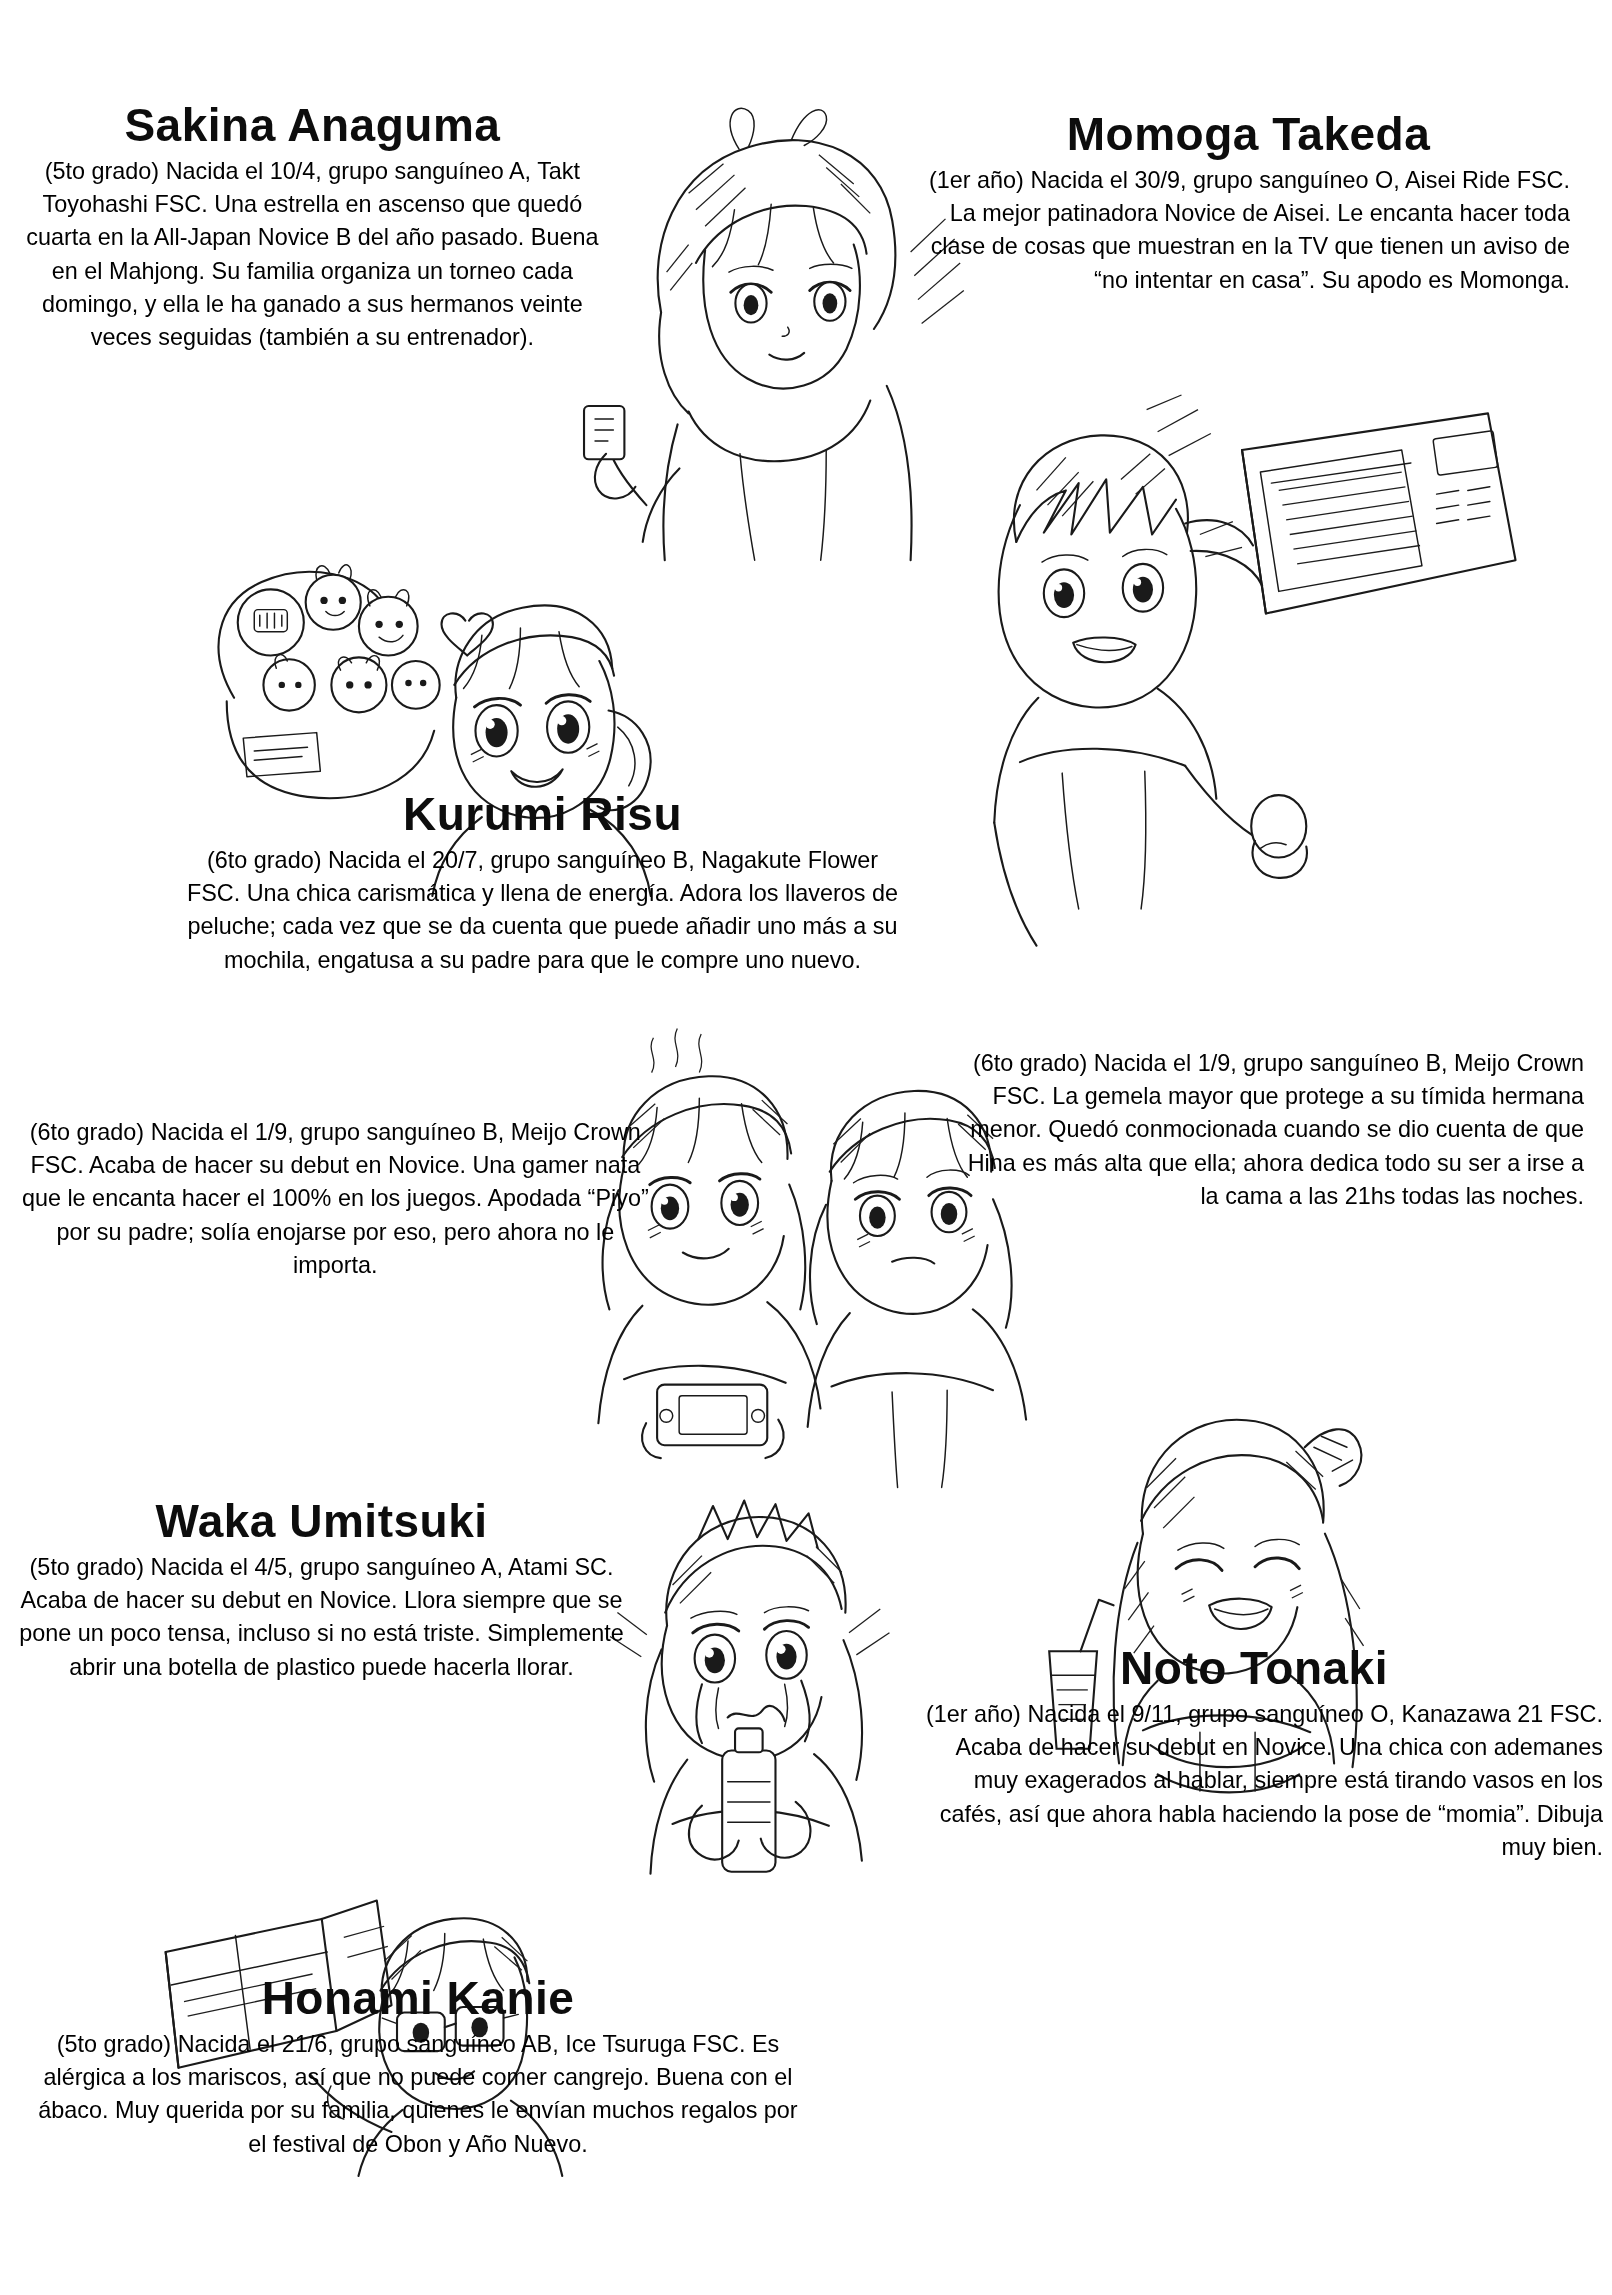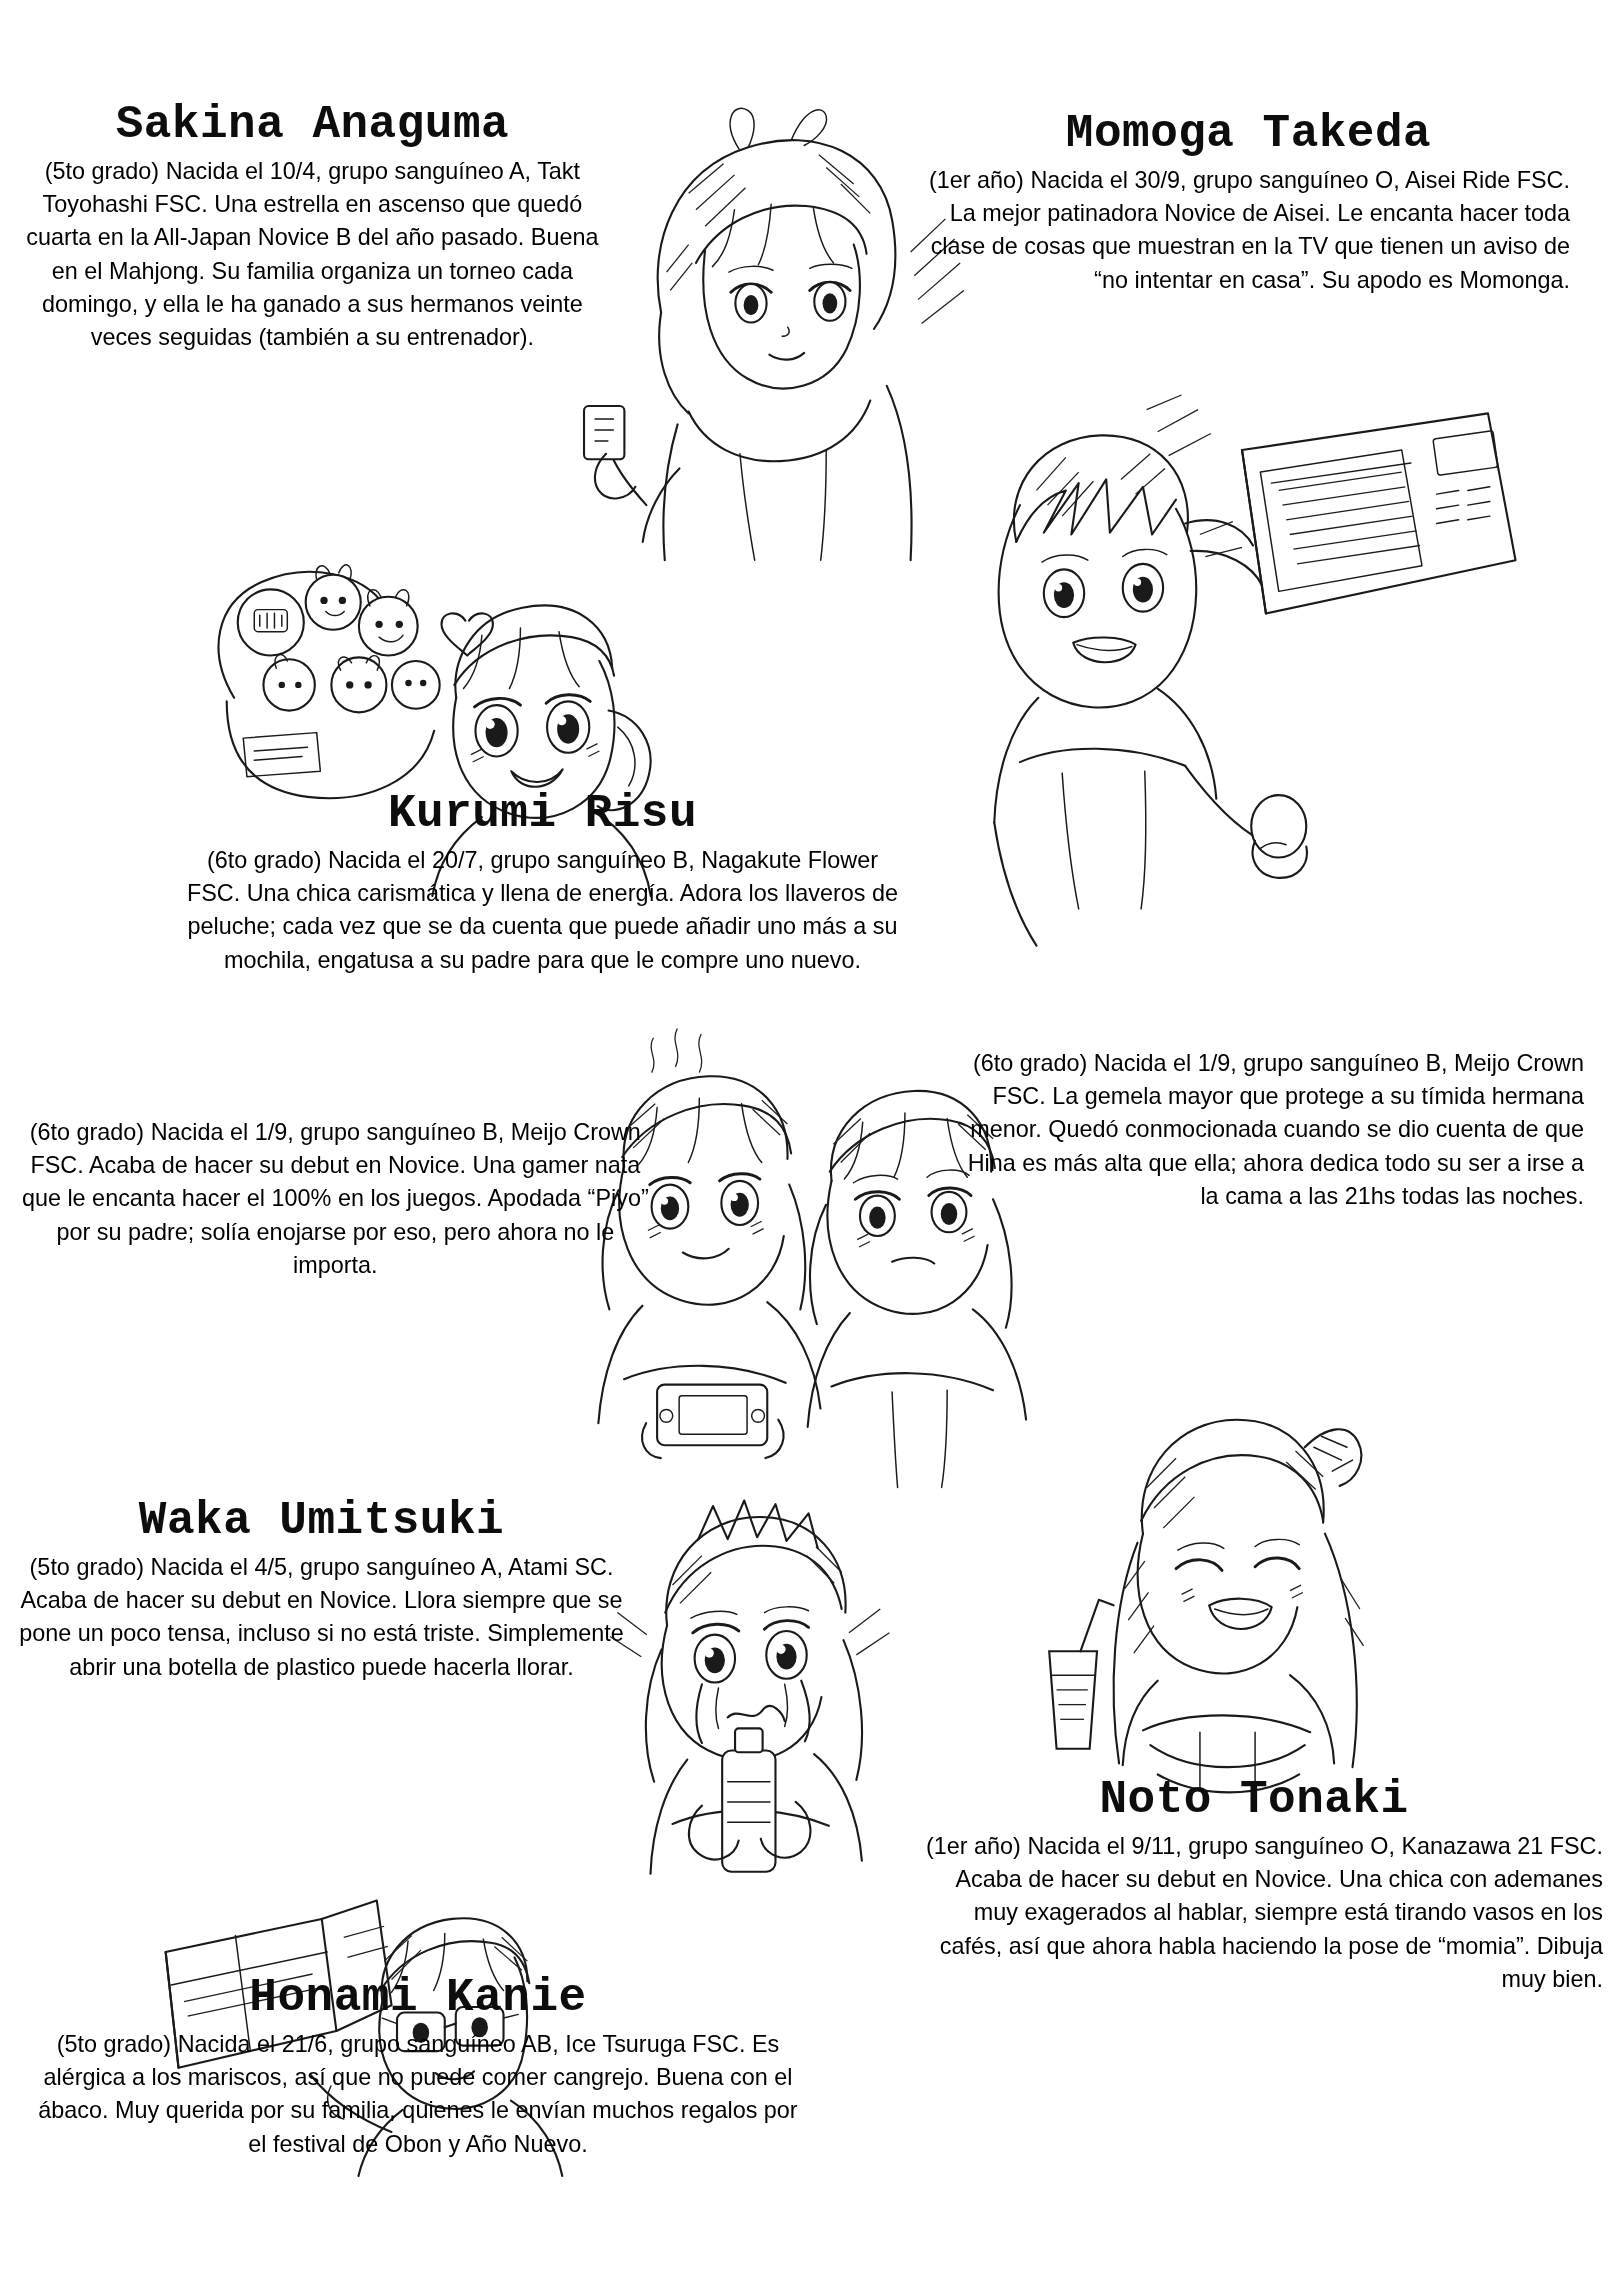--- a/index.html
+++ b/index.html
@@ -20,21 +20,21 @@
     position: absolute;
     inset: 0;
   }
 
   
   .profile {
     position: absolute;
     box-sizing: border-box;
   }
   .profile .name {
-    font-family: Liberation Mono, monospace;
+    font-family: Liberation Sans, sans-serif;
     font-weight: 700;
     font-size: 46px;
     line-height: 1.05;
     letter-spacing: 0.5px;
     color: #0d0d0d;
     margin: 0 0 5.5px 0;
     white-space: nowrap;
   }
   .profile .bio {
     font-family: Liberation Sans, sans-serif;
@@ -48,21 +48,21 @@
   .align-left .name   { text-align: center; }
   .align-left .bio    { text-align: right; }
 
   
   #p-sakina  { left: 18.4px;  top: 101px;  width: 588px; }
   #p-momoga  { left: 927px; top: 110px; width: 643px; }
   #p-kurumi  { left: 138px; top: 790px;  width: 725px; margin-left: 42px; }
   #p-sana    { left: 960px; top: 1047px; width: 624px; }
   #p-hina    { left: 13.8px;  top: 1116px; width: 643px; }
   #p-waka    { left: 0px;   top: 1497px; width: 643px; }
-  #p-noto    { left: 905px; top: 1776px; width: 698px; }
+  #p-noto    { left: 905px; top: 1644px; width: 698px; }
   #p-honami  { left: 27.5px;  top: 1974px; width: 781px; }
 
   
   .art {
     position: absolute;
     pointer-events: none;
   }
   .art svg { display: block; overflow: visible; }
   .ink { fill: none; stroke: #1a1a1a; stroke-linecap: round; stroke-linejoin: round; }
   .ink-thin { stroke-width: 1.6; }

